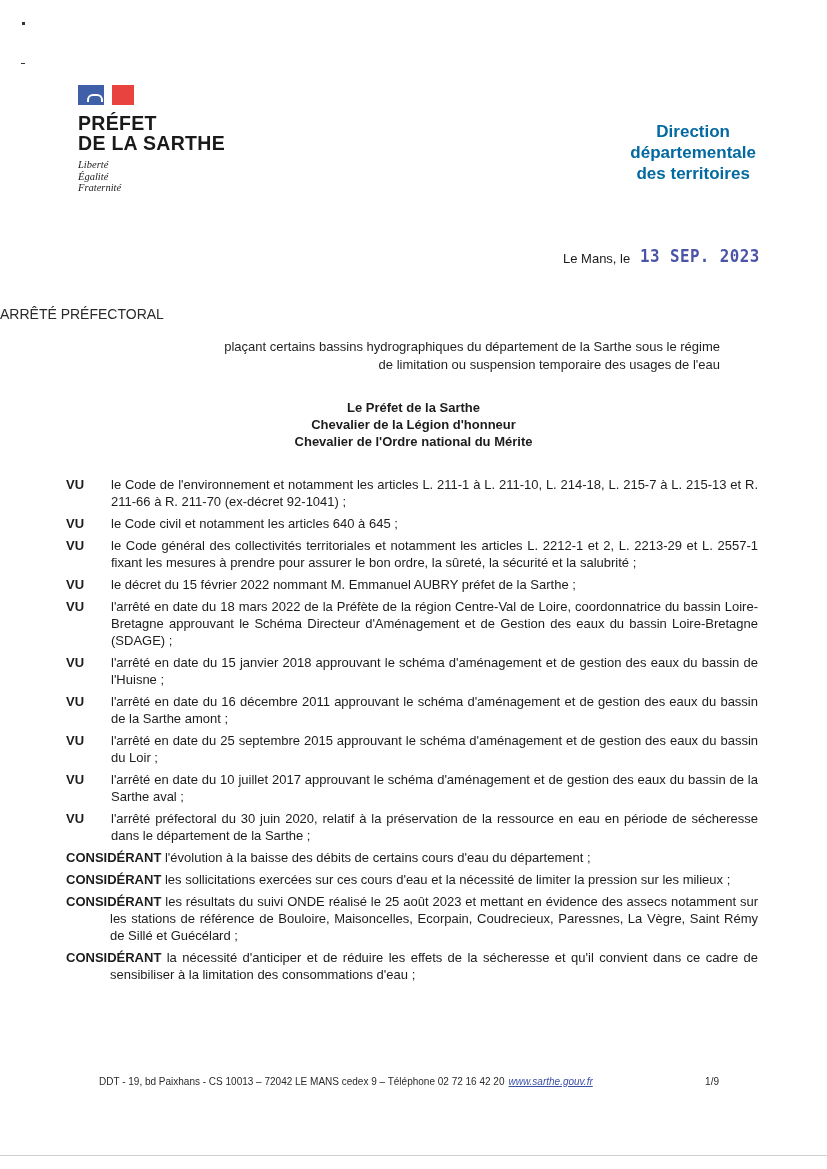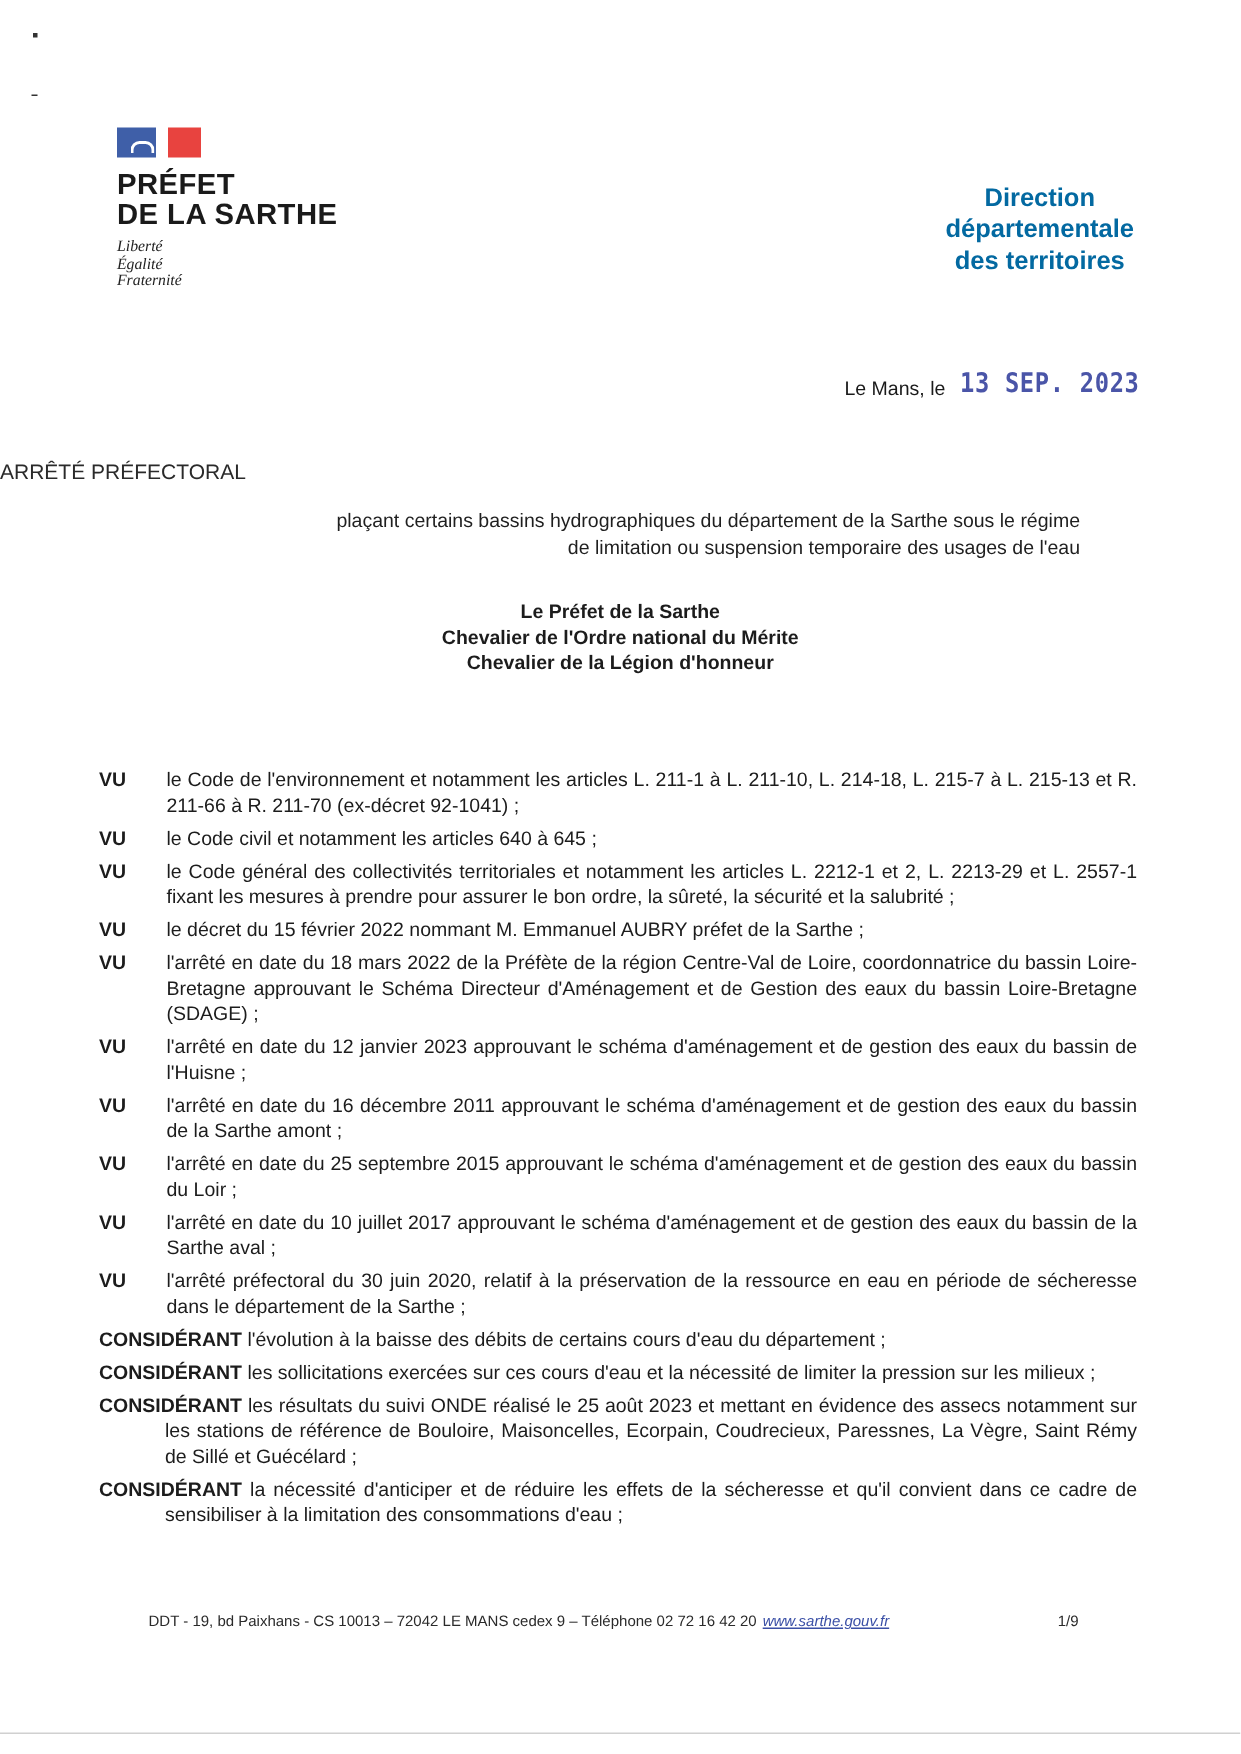--- a/index.html
+++ b/index.html
@@ -17,21 +17,21 @@
   .flag .white { width: 8px; background: #fff; }
   .flag .red { width: 22px; background: #e8433f; }
   .marianne-name { font-weight: bold; font-size: 19.5px; line-height: 20px; margin-top: 8px; letter-spacing: 0.3px; color: #1a1a1a; }
   .motto { font-family: "Liberation Serif", "DejaVu Serif", serif; font-style: italic; font-size: 10.5px; line-height: 11.5px; margin-top: 6px; color: #222; }
   .direction { position: absolute; right: 71px; top: 121px; text-align: center; font-weight: bold; font-size: 17px; line-height: 21px; color: #0369a1; }
   .dateline { position: absolute; left: 563px; top: 245px; font-size: 13px; color: #1a1a1a; display: flex; align-items: flex-end; }
   .stamp { font-family: "DejaVu Sans Mono", "Liberation Mono", monospace; font-weight: bold; color: #4a55a8; font-size: 18px; margin-left: 10px; letter-spacing: 0.5px; transform: scaleX(0.88); transform-origin: left; display: inline-block; }
   .arrete-title { position: absolute; left: 0; width: 825px; top: 306px; font-size: 14px; color: #2a2a2a; }
   .subtitle { position: absolute; left: 100px; width: 620px; top: 338px; text-align: right; font-size: 13px; line-height: 18px; color: #1f1f1f; }
   .prefect { position: absolute; left: 0; width: 827px; top: 399px; text-align: center; font-weight: bold; font-size: 13px; line-height: 17px; }
-  .body { position: absolute; left: 66px; width: 692px; top: 511px; font-size: 13px; line-height: 17px; color: #1c1c1c; }
+  .body { position: absolute; left: 66px; width: 692px; top: 476px; font-size: 13px; line-height: 17px; color: #1c1c1c; }
   .vu { display: flex; margin-bottom: 5px; text-align: justify; }
   .vu .kw { width: 45px; flex: none; font-weight: bold; }
   .vu .txt { flex: 1; }
   .cons { margin-bottom: 5px; text-align: justify; padding-left: 44px; text-indent: -44px; }
   .cons .kw { font-weight: bold; }
   .footer { position: absolute; left: 99px; top: 1076px; font-size: 10px; color: #2a2a2a; display: flex; width: 620px; }
   .footer .link { color: #3a4fa6; text-decoration: underline; margin-left: 4px; font-style: italic; }
   .footer .page { margin-left: auto; }
   .bottom-line { position: absolute; left: 0; top: 1155px; width: 827px; height: 1px; background: #d0d0d0; }
 </style>
@@ -70,22 +70,22 @@
 </div>
 
 <div class="arrete-title">ARRÊTÉ PRÉFECTORAL</div>
 <div class="subtitle">
   <div>plaçant certains bassins hydrographiques du département de la Sarthe sous le régime</div>
   <div>de limitation ou suspension temporaire des usages de l'eau</div>
 </div>
 
 <div class="prefect">
   <div>Le Préfet de la Sarthe</div>
+  <div>Chevalier de la Légion d'honneur</div>
   <div>Chevalier de l'Ordre national du Mérite</div>
-  <div>Chevalier de la Légion d'honneur</div>
 </div>
 
 <div class="body">
   <div class="vu">
       <span class="kw">VU</span>
       <span class="txt">le Code de l'environnement et notamment les articles L. 211-1 à L. 211-10, L. 214-18, L. 215-7 à L. 215-13 et R. 211-66 à R. 211-70 (ex-décret 92-1041) ;</span>
     </div>
   <div class="vu">
       <span class="kw">VU</span>
       <span class="txt">le Code civil et notamment les articles 640 à 645 ;</span>
@@ -97,21 +97,21 @@
   <div class="vu">
       <span class="kw">VU</span>
       <span class="txt">le décret du 15 février 2022 nommant M. Emmanuel AUBRY préfet de la Sarthe ;</span>
     </div>
   <div class="vu">
       <span class="kw">VU</span>
       <span class="txt">l'arrêté en date du 18 mars 2022 de la Préfète de la région Centre-Val de Loire, coordonnatrice du bassin Loire-Bretagne approuvant le Schéma Directeur d'Aménagement et de Gestion des eaux du bassin Loire-Bretagne (SDAGE) ;</span>
     </div>
   <div class="vu">
       <span class="kw">VU</span>
-      <span class="txt">l'arrêté en date du 12 janvier 2023 approuvant le schéma d'aménagement et de gestion des eaux du bassin de l'Huisne ;</span>
+      <span class="txt">l'arrêté en date du 15 janvier 2018 approuvant le schéma d'aménagement et de gestion des eaux du bassin de l'Huisne ;</span>
     </div>
   <div class="vu">
       <span class="kw">VU</span>
       <span class="txt">l'arrêté en date du 16 décembre 2011 approuvant le schéma d'aménagement et de gestion des eaux du bassin de la Sarthe amont ;</span>
     </div>
   <div class="vu">
       <span class="kw">VU</span>
       <span class="txt">l'arrêté en date du 25 septembre 2015 approuvant le schéma d'aménagement et de gestion des eaux du bassin du Loir ;</span>
     </div>
   <div class="vu">

